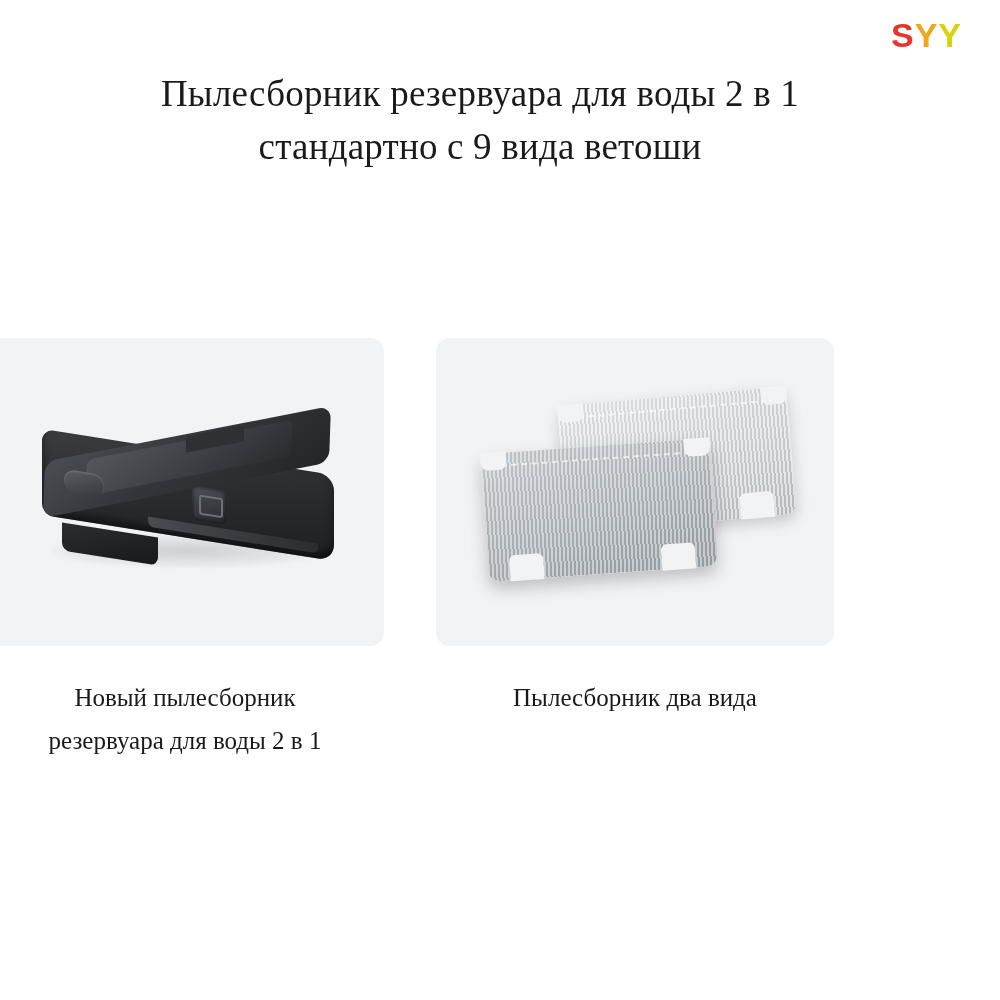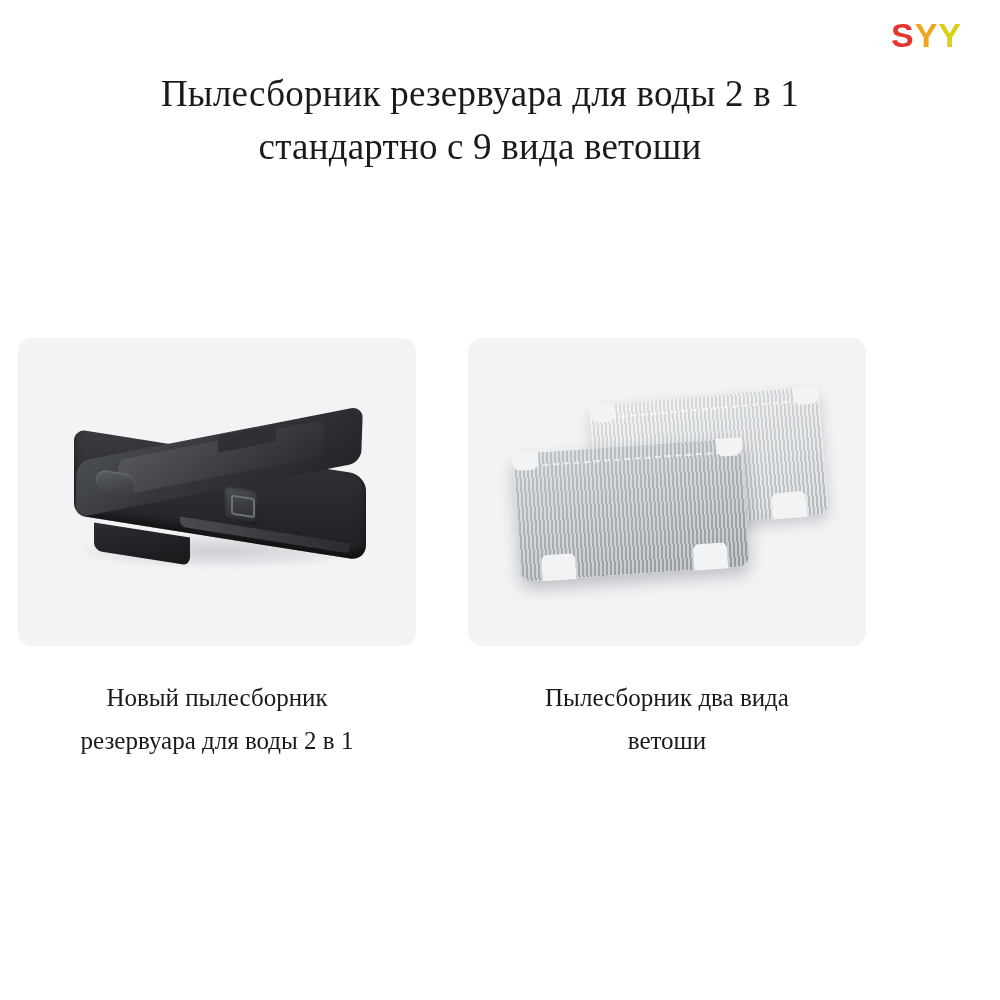--- a/index.html
+++ b/index.html
@@ -55,21 +55,20 @@
 
   
   .cards {
     position: absolute;
     top: 338px;
     left: 0;
     width: 820px;
     display: flex;
     justify-content: center;
     gap: 52px;
-    margin-left: 32px;
   }
   .card-col {
     width: 398px;
     display: flex;
     flex-direction: column;
     align-items: center;
   }
   .photo {
     width: 398px;
     height: 308px;
@@ -324,18 +323,17 @@
             <div class="seam"></div>
             <div class="top-cut-l"></div>
             <div class="top-cut-r"></div>
             <div class="notch-l"></div>
             <div class="notch-r"></div>
           </div>
         </div>
       </div>
       <div class="caption">
         <div>Пылесборник два вида</div>
-        <div>ветоши</div>
       </div>
     </div>
 
   </div>
 </div>
 
 </body></html>

